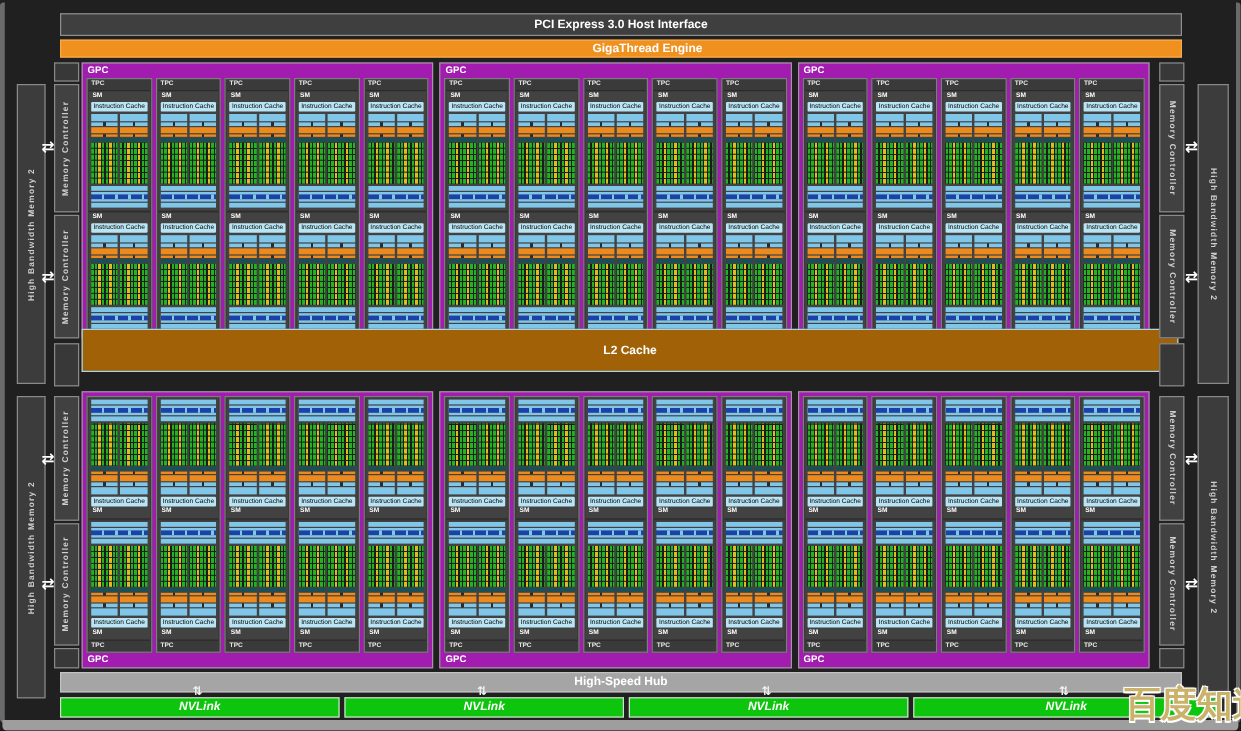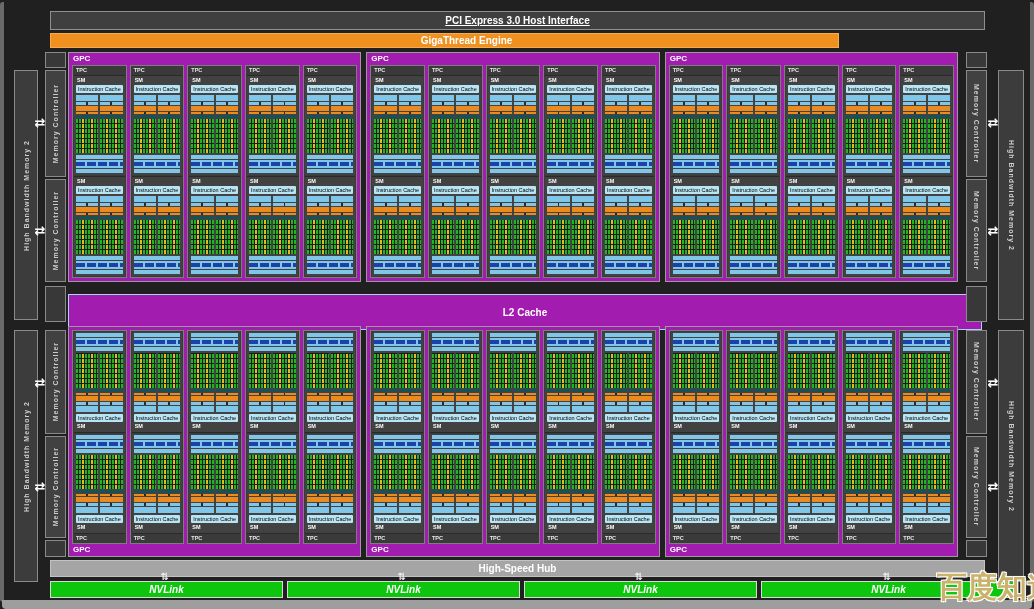--- a/index.html
+++ b/index.html
@@ -5,23 +5,23 @@
   html,body{margin:0;padding:0;background:#101010;}
   #stage{position:relative;width:1034px;height:609px;background:#202020;overflow:hidden;
          font-family:"Liberation Sans","DejaVu Sans",sans-serif;}
   
   .frame-left{position:absolute;left:0;top:2px;width:4px;height:600px;background:#6a6a6a;border-radius:3px 0 0 3px;}
   .frame-right{position:absolute;left:1030px;top:2px;width:4px;height:600px;background:#6a6a6a;border-radius:0 3px 3px 0;}
   .frame-bottom{position:absolute;left:2px;top:600px;width:1030px;height:9px;background:#9e9e9e;border-radius:0 0 4px 4px;}
 
   .hbar{position:absolute;display:flex;align-items:center;justify-content:center;
         font-weight:bold;color:#fff;box-sizing:border-box;}
-  #pci{left:50px;top:11px;width:935px;height:19px;background:#3f3f3f;border:1px solid #8f8f8f;font-size:10px;text-decoration:underline;}
-  #giga{left:50px;top:33px;width:789px;height:15px;background:#f0911f;border:1px solid #f5ab4f;font-size:10px;padding-left:44px;}
-  #l2{left:68px;top:294px;width:914px;height:36px;background:#a21caf;border:1px solid #a5d6ef;font-size:10px;}
+  #pci{left:50px;top:11px;width:935px;height:19px;background:#3f3f3f;border:1px solid #8f8f8f;font-size:10px;}
+  #giga{left:50px;top:33px;width:935px;height:15px;background:#f0911f;border:1px solid #f5ab4f;font-size:10px;padding-left:44px;}
+  #l2{left:68px;top:274px;width:914px;height:36px;background:#a16207;border:1px solid #a5d6ef;font-size:10px;}
   #hub{left:50px;top:560px;width:935px;height:17px;background:#a5a5a5;border:1px solid #c2c2c2;font-size:10px;}
 
   .gpc-row{position:absolute;left:68px;width:890px;display:flex;gap:5px;}
   #gpc-row-top{top:52px;height:230px;}
   #gpc-row-bottom{top:326px;height:231px;}
 
   .gpc{flex:1;min-width:0;border:1px solid #9b9b9b;background:#a21caf;display:flex;flex-direction:column;box-sizing:border-box;}
   .gpc.flip{flex-direction:column-reverse;}
   .gpc-label{height:11px;font-size:8px;font-weight:bold;color:#fff;padding:1px 0 0 4px;}
   .tpc-row{flex:1;display:flex;gap:3px;padding:0 3px 3px;min-height:0;}

